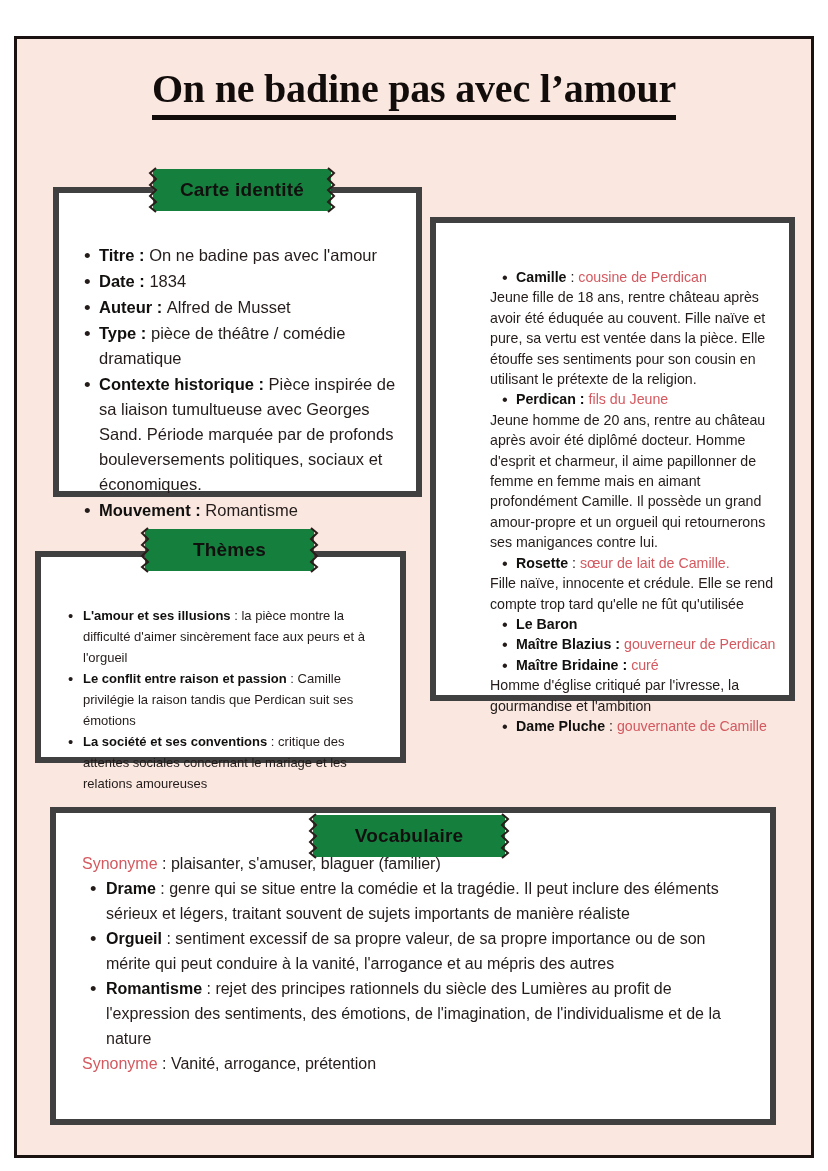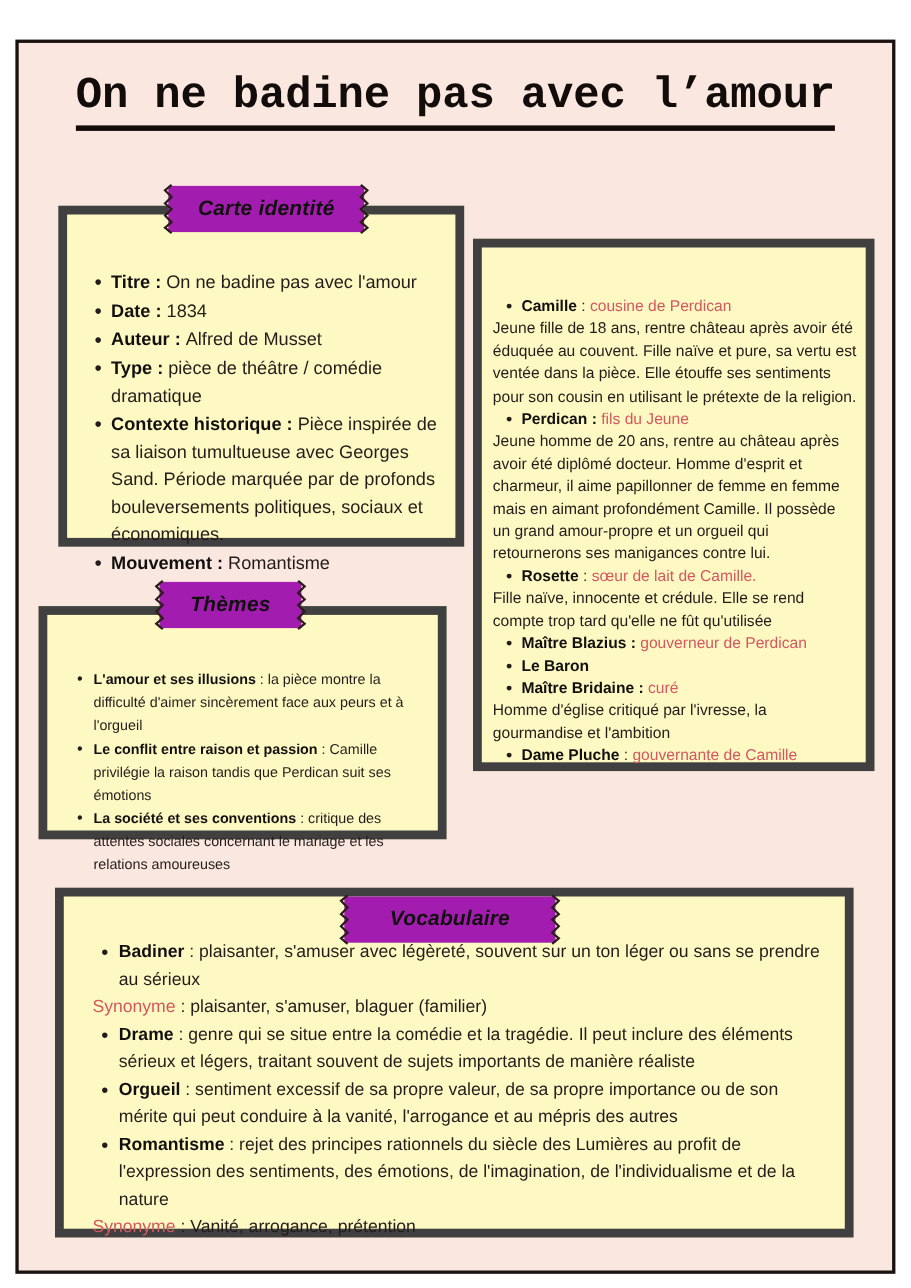--- a/index.html
+++ b/index.html
@@ -28,50 +28,49 @@
     overflow: hidden;
   }
 
   
   .doc-title {
     position: absolute;
     left: 0;
     top: 26px;
     width: 100%;
     text-align: center;
-    font-family: Liberation Mono, monospace;
+    font-family: Liberation Serif, serif;
     font-weight: bold;
     font-size: 40px;
     letter-spacing: -0.2px;
     color: #120c0a;
     white-space: nowrap;
   }
   .doc-title .u {
     border-bottom: 5px solid #120c0a;
     padding-bottom: 4px;
   }
 
   
   .card {
     position: absolute;
     box-sizing: border-box;
-    background: #fef9c3;
-    border: 8px solid #404040;
+    background: #ffffff;
+    border: 6px solid #404040;
   }
 
   
   .banner {
     position: absolute;
     height: 42px;
-    background: #a21caf;
+    background: #15803d;
     display: flex;
     align-items: center;
     justify-content: center;
     z-index: 6;
-    font-style: italic;
   }
   .banner .banner-label {
     font-family: "Liberation Sans", sans-serif;
     font-weight: bold;
     font-size: 19px;
     color: #12100f;
     letter-spacing: .2px;
     white-space: nowrap;
     padding: 0 12px;
   }
@@ -125,29 +124,29 @@
   #body-identity ul.bl > li { padding-bottom: 1px; }
 
   
   #card-personnages { left: 413px; top: 178px; width: 365px; height: 484px; }
   #banner-personnages { left: 500px; top: 165px; width: 190px; }
   #body-personnages {
     top: 44px; left: 10px; right: 8px;
     font-size: 14.2px;
     line-height: 20.4px;
   }
-  #body-personnages ul.bl { padding-left: 26px; }
+  #body-personnages ul.bl { padding-left: 26px; margin-left: 44px; }
   #body-personnages ul.bl > li.bullet::before { left: -14px; }
   #body-personnages .para {
     margin-left: -26px;
   }
 
   
   #card-themes { left: 18px; top: 512px; width: 371px; height: 212px; }
-  #banner-themes { left: 128px; top: 490px; width: 129px; }
+  #banner-themes { left: 128px; top: 490px; width: 169px; }
   #body-themes {
     top: 48px; left: 22px; right: 14px;
     font-size: 13px;
     line-height: 21px;
   }
   #body-themes ul.bl > li { padding-bottom: 0px; }
 
   
   #card-vocab { left: 33px; top: 768px; width: 726px; height: 318px; }
   #banner-vocab { left: 296px; top: 776px; width: 192px; }
@@ -197,22 +196,22 @@
 
   <div class="card" id="card-personnages">
     <div class="card-body" id="body-personnages">
       <ul class="bl" id="personnages-list">
           <li class="bullet"><span class="b">Camille</span><span> : </span><span class="accent">cousine de Perdican</span></li>
           <li class="para">Jeune fille de 18 ans, rentre château après avoir été éduquée au couvent. Fille naïve et pure, sa vertu est ventée dans la pièce. Elle étouffe ses sentiments pour son cousin en utilisant le prétexte de la religion.</li>
           <li class="bullet"><span class="b">Perdican :</span><span> </span><span class="accent">fils du Jeune</span></li>
           <li class="para">Jeune homme de 20 ans, rentre au château après avoir été diplômé docteur. Homme d'esprit et charmeur, il aime papillonner de femme en femme mais en aimant profondément Camille. Il possède un grand amour-propre et un orgueil qui retournerons ses manigances contre lui.</li>
           <li class="bullet"><span class="b">Rosette</span><span> : </span><span class="accent">sœur de lait de Camille.</span></li>
           <li class="para">Fille naïve, innocente et crédule. Elle se rend compte trop tard qu'elle ne fût qu'utilisée</li>
+          <li class="bullet"><span class="b">Le Baron</span></li>
           <li class="bullet"><span class="b">Maître Blazius :</span><span> </span><span class="accent">gouverneur de Perdican</span></li>
-          <li class="bullet"><span class="b">Le Baron</span></li>
           <li class="bullet"><span class="b">Maître Bridaine :</span><span> </span><span class="accent">curé</span></li>
           <li class="para">Homme d'église critiqué par l'ivresse, la gourmandise et l'ambition</li>
           <li class="bullet"><span class="b">Dame Pluche</span><span> : </span><span class="accent">gouvernante de Camille</span></li>
         </ul>
     </div>
   </div>
 
   <div class="card" id="card-themes">
     <div class="card-body" id="body-themes">
       <ul class="bl" id="themes-list">
@@ -232,21 +231,20 @@
     <span class="zig right">
       <svg width="13" height="46" viewBox="0 0 13 46">
           <polyline points="4,1 10,6 4,12 10,18 4,23 10,29 4,35 10,40 4,45" fill="none" stroke="#2a1d1a" stroke-width="2"></polyline>
         </svg>
     </span>
   </div>
 
   <div class="card" id="card-vocab">
     <div class="card-body" id="body-vocab">
       <ul class="bl" id="vocab-list">
-          <li class="bullet"><span class="b">Badiner</span><span> : </span><span>plaisanter, s'amuser avec légèreté, souvent sur un ton léger ou sans se prendre au sérieux</span></li>
           <li class="syn"><span class="accent">Synonyme</span><span> : plaisanter, s'amuser, blaguer (familier)</span></li>
           <li class="bullet"><span class="b">Drame</span><span> : </span><span>genre qui se situe entre la comédie et la tragédie. Il peut inclure des éléments sérieux et légers, traitant souvent de sujets importants de manière réaliste</span></li>
           <li class="bullet"><span class="b">Orgueil</span><span> : </span><span>sentiment excessif de sa propre valeur, de sa propre importance ou de son mérite qui peut conduire à la vanité, l'arrogance et au mépris des autres</span></li>
           <li class="bullet"><span class="b">Romantisme</span><span> : </span><span>rejet des principes rationnels du siècle des Lumières au profit de l'expression des sentiments, des émotions, de l'imagination, de l'individualisme et de la nature</span></li>
           <li class="syn"><span class="accent">Synonyme</span><span> : Vanité, arrogance, prétention</span></li>
         </ul>
     </div>
   </div>
   <div class="banner" id="banner-vocab">
     <span class="zig left">

